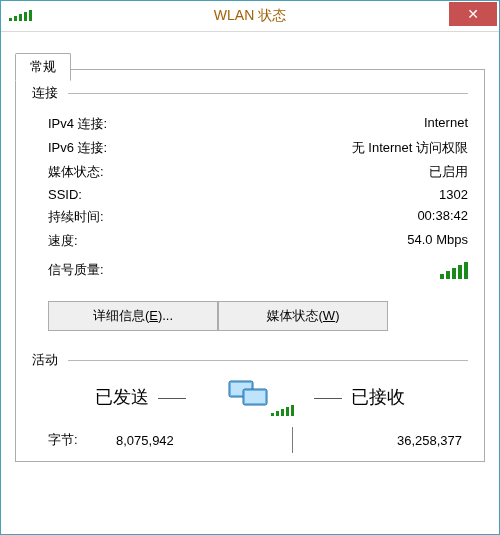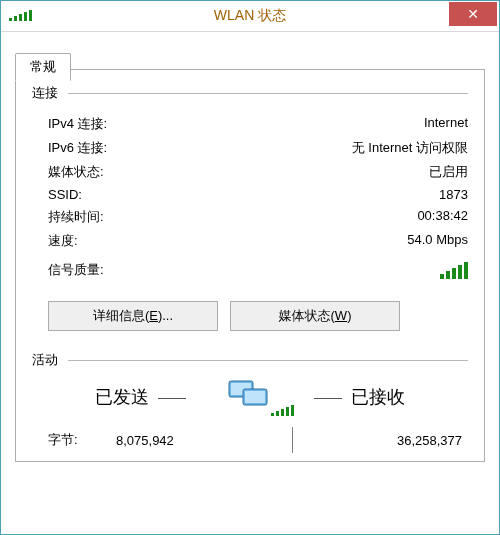--- a/index.html
+++ b/index.html
@@ -9,21 +9,21 @@
 .titlebar .title{position:absolute;left:0;right:0;text-align:center;font-size:14px;color:#a16207;pointer-events:none}
 .titlebar .close{margin-left:auto;width:48px;height:24px;background:#c75050;color:#fff;display:flex;align-items:center;justify-content:center;font-size:14px;font-family:Arial;margin-right:2px;margin-top:-4px}
 .body{padding:10px 14px 0 14px}
 .tabstrip{display:flex;align-items:flex-end;height:27px;border-bottom:1px solid #acacac;position:relative}
 .tab{padding:4px 14px;border:1px solid #acacac;border-bottom:1px solid #fff;background:#fff;font-size:13px;position:relative;top:12px;border-radius:2px 2px 0 0}
 .panel{border:1px solid #acacac;border-top:none;padding:14px 16px 8px 16px}
 .section-head{display:flex;align-items:center;margin-bottom:10px}
 .section-head .lbl{margin-right:10px}
 .section-head .line{flex:1;height:1px;background:#b8b8b8}
 .row{display:flex;justify-content:space-between;padding:3px 0 3px 16px;font-size:13px}
-.btnrow{display:flex;gap:12px;margin:16px 0 18px 16px}
+.btnrow{display:flex;gap:0;margin:16px 0 18px 16px}
 .btn{min-width:140px;padding:5px 14px;background:#efefef;border:1px solid #acacac;font-size:13px;text-align:center}
 .btn u{text-decoration:underline}
 .activity{margin-top:20px}
 .act-head{display:flex;align-items:center;margin-bottom:4px}
 .act-head .lbl{margin-right:10px}
 .act-head .line{flex:1;height:1px;background:#b8b8b8}
 .act-grid{display:grid;grid-template-columns:1fr auto 1fr;align-items:center;text-align:center;padding:4px 0 0 0}
 .act-grid .col-label{font-size:18px}
 .act-grid .sent{text-align:right;padding-right:20px}
 .act-grid .recv{text-align:left;padding-left:20px}
@@ -79,21 +79,21 @@
       <div class="row">
         <span>IPv6 连接:</span>
         <span>无 Internet 访问权限</span>
       </div>
       <div class="row">
         <span>媒体状态:</span>
         <span>已启用</span>
       </div>
       <div class="row">
         <span>SSID:</span>
-        <span>1873</span>
+        <span>1302</span>
       </div>
       <div class="row">
         <span>持续时间:</span>
         <span>00:38:42</span>
       </div>
       <div class="row">
         <span>速度:</span>
         <span>54.0 Mbps</span>
       </div>
       <div class="row" style="padding-top:8px">

